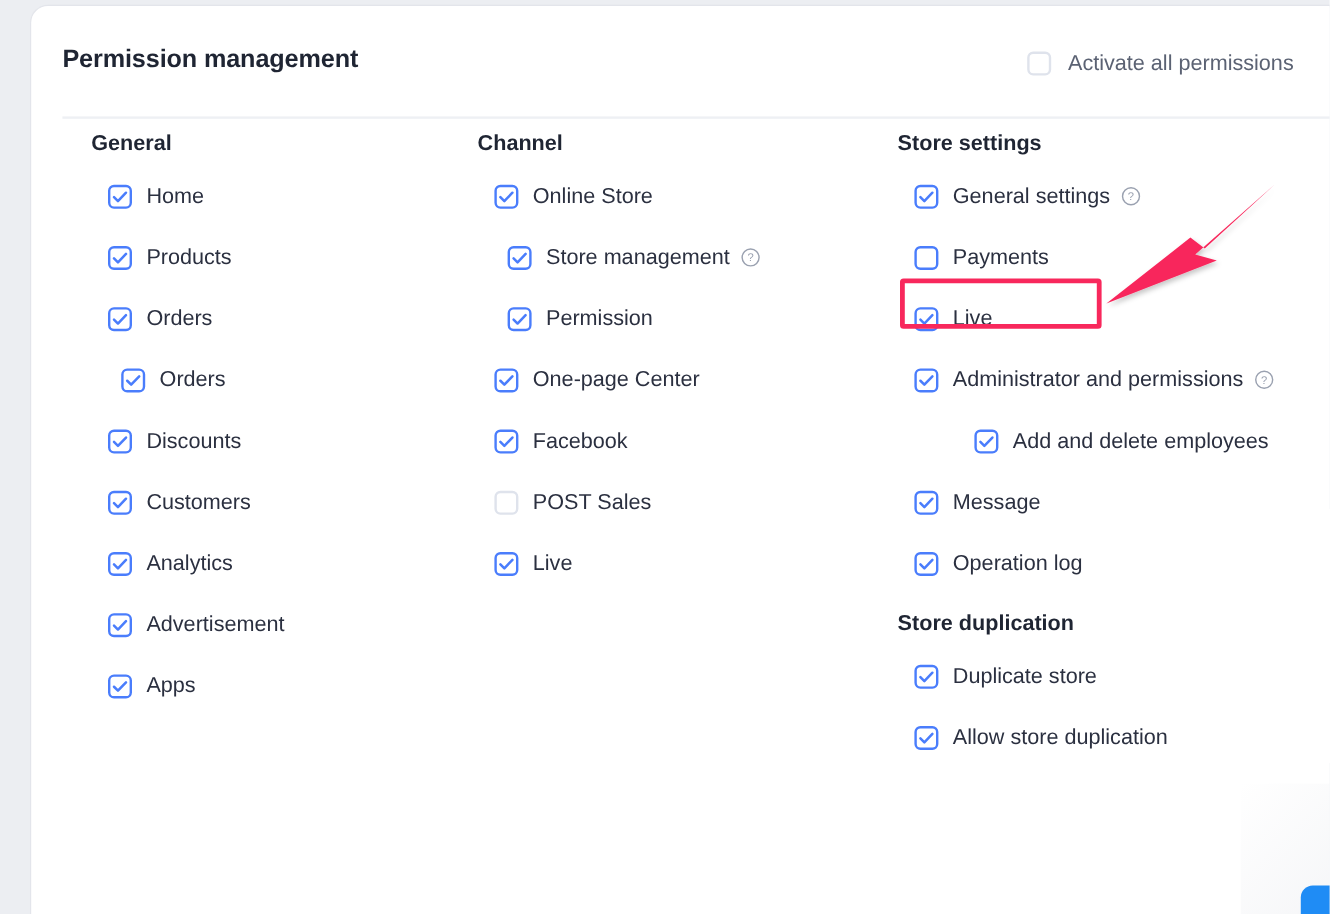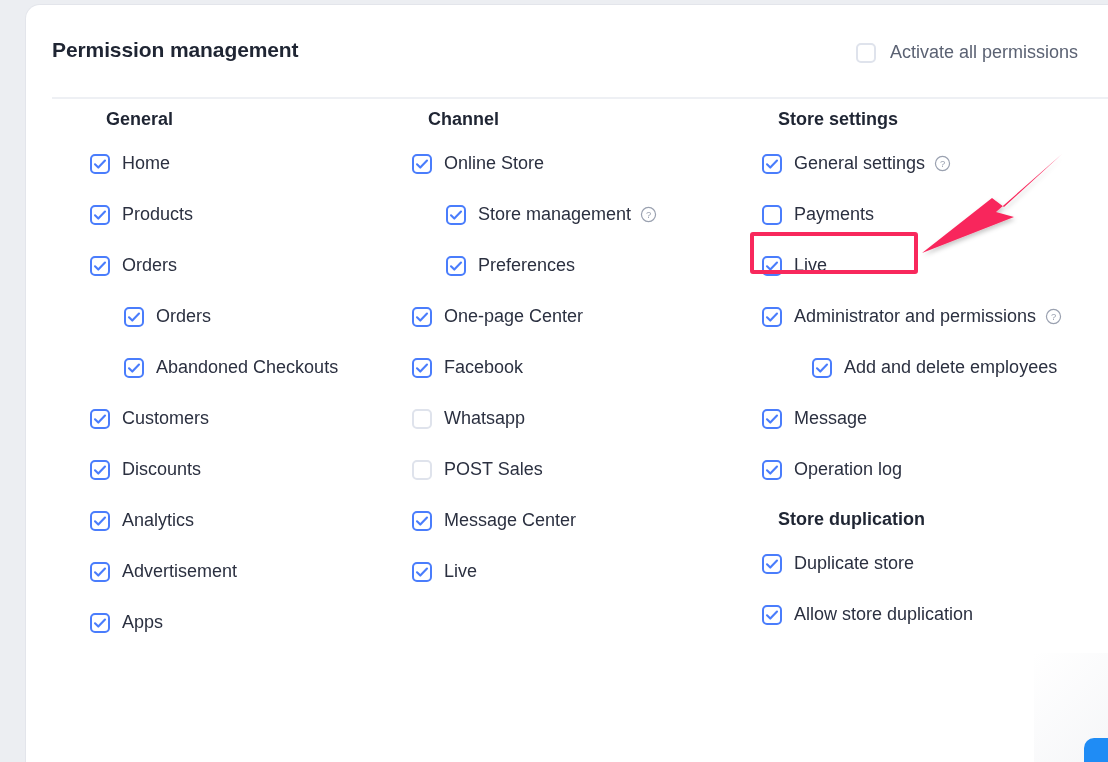--- a/index.html
+++ b/index.html
@@ -84,37 +84,37 @@
     box-sizing: border-box;
   }
   .column.general   { width: 360px; padding-left: 40px; }
   .column.channel   { width: 350px; padding-left: 2px; }
   .column.store     { width: 398px; padding-left: 2px; }
 
   .col-heading {
     font-size: 18px;
     font-weight: 700;
     color: #1f2533;
-    margin: 0 0 22px 40px;
+    margin: 0 0 22px 10px;
     white-space: nowrap;
   }
   .col-heading.sub {
     margin-top: 26px;
     margin-bottom: 22px;
   }
 
   
   .perm-row {
     display: flex;
     align-items: center;
     margin-left: 24px;
     margin-bottom: 29px;
     line-height: 22px;
   }
-  .perm-row.indent { margin-left: 58px; }
+  .perm-row.indent { margin-left: 35px; }
   .perm-row.indent2 { margin-left: 74px; }
 
   .perm-label {
     font-size: 18px;
     color: #2b3040;
     margin-left: 12px;
     max-width: 288px;
   }
   .perm-label.wrap { max-width: 280px; }
 
@@ -245,45 +245,37 @@
 
         <div class="perm-row indent">
           <span class="cb checked">
             <svg viewBox="0 0 16 16" width="16" height="16">
                 <path d="M3 8.3 L6.3 11.6 L13 4.6" fill="none" stroke="#4a7dfc" stroke-width="2.1" stroke-linecap="round" stroke-linejoin="round"></path>
               </svg>
           </span>
           <span class="perm-label">Orders</span>
         </div>
 
-        <div class="perm-row indent">
-          <span class="cb checked">
-            <svg viewBox="0 0 16 16" width="16" height="16">
-                <path d="M3 8.3 L6.3 11.6 L13 4.6" fill="none" stroke="#4a7dfc" stroke-width="2.1" stroke-linecap="round" stroke-linejoin="round"></path>
-              </svg>
-          </span>
-          <span class="perm-label">Abandoned Checkouts</span>
+
+        <div class="perm-row">
+          <span class="cb checked">
+            <svg viewBox="0 0 16 16" width="16" height="16">
+                <path d="M3 8.3 L6.3 11.6 L13 4.6" fill="none" stroke="#4a7dfc" stroke-width="2.1" stroke-linecap="round" stroke-linejoin="round"></path>
+              </svg>
+          </span>
+          <span class="perm-label">Discounts</span>
         </div>
 
         <div class="perm-row">
           <span class="cb checked">
             <svg viewBox="0 0 16 16" width="16" height="16">
                 <path d="M3 8.3 L6.3 11.6 L13 4.6" fill="none" stroke="#4a7dfc" stroke-width="2.1" stroke-linecap="round" stroke-linejoin="round"></path>
               </svg>
           </span>
           <span class="perm-label">Customers</span>
-        </div>
-
-        <div class="perm-row">
-          <span class="cb checked">
-            <svg viewBox="0 0 16 16" width="16" height="16">
-                <path d="M3 8.3 L6.3 11.6 L13 4.6" fill="none" stroke="#4a7dfc" stroke-width="2.1" stroke-linecap="round" stroke-linejoin="round"></path>
-              </svg>
-          </span>
-          <span class="perm-label">Discounts</span>
         </div>
 
         <div class="perm-row">
           <span class="cb checked">
             <svg viewBox="0 0 16 16" width="16" height="16">
                 <path d="M3 8.3 L6.3 11.6 L13 4.6" fill="none" stroke="#4a7dfc" stroke-width="2.1" stroke-linecap="round" stroke-linejoin="round"></path>
               </svg>
           </span>
           <span class="perm-label">Analytics</span>
         </div>
@@ -330,64 +322,50 @@
                   <text x="10" y="14" text-anchor="middle" font-size="11" fill="#9aa1b0" font-family="Liberation Sans, sans-serif">?</text>
                 </svg></span></span>
         </div>
 
         <div class="perm-row indent">
           <span class="cb checked">
             <svg viewBox="0 0 16 16" width="16" height="16">
                 <path d="M3 8.3 L6.3 11.6 L13 4.6" fill="none" stroke="#4a7dfc" stroke-width="2.1" stroke-linecap="round" stroke-linejoin="round"></path>
               </svg>
           </span>
-          <span class="perm-label">Preferences</span>
+          <span class="perm-label">Permission</span>
         </div>
 
         <div class="perm-row">
           <span class="cb checked">
             <svg viewBox="0 0 16 16" width="16" height="16">
                 <path d="M3 8.3 L6.3 11.6 L13 4.6" fill="none" stroke="#4a7dfc" stroke-width="2.1" stroke-linecap="round" stroke-linejoin="round"></path>
               </svg>
           </span>
           <span class="perm-label">One-page Center</span>
         </div>
 
         <div class="perm-row">
           <span class="cb checked">
             <svg viewBox="0 0 16 16" width="16" height="16">
                 <path d="M3 8.3 L6.3 11.6 L13 4.6" fill="none" stroke="#4a7dfc" stroke-width="2.1" stroke-linecap="round" stroke-linejoin="round"></path>
               </svg>
           </span>
           <span class="perm-label">Facebook</span>
         </div>
+
+
 
         <div class="perm-row">
           <span class="cb unchecked">
             
           </span>
-          <span class="perm-label">Whatsapp</span>
-        </div>
-
-
-        <div class="perm-row">
-          <span class="cb unchecked">
-            
-          </span>
           <span class="perm-label">POST Sales</span>
         </div>
 
-        <div class="perm-row">
-          <span class="cb checked">
-            <svg viewBox="0 0 16 16" width="16" height="16">
-                <path d="M3 8.3 L6.3 11.6 L13 4.6" fill="none" stroke="#4a7dfc" stroke-width="2.1" stroke-linecap="round" stroke-linejoin="round"></path>
-              </svg>
-          </span>
-          <span class="perm-label">Message Center</span>
-        </div>
 
         <div class="perm-row">
           <span class="cb checked">
             <svg viewBox="0 0 16 16" width="16" height="16">
                 <path d="M3 8.3 L6.3 11.6 L13 4.6" fill="none" stroke="#4a7dfc" stroke-width="2.1" stroke-linecap="round" stroke-linejoin="round"></path>
               </svg>
           </span>
           <span class="perm-label">Live</span>
         </div>
       </div>

